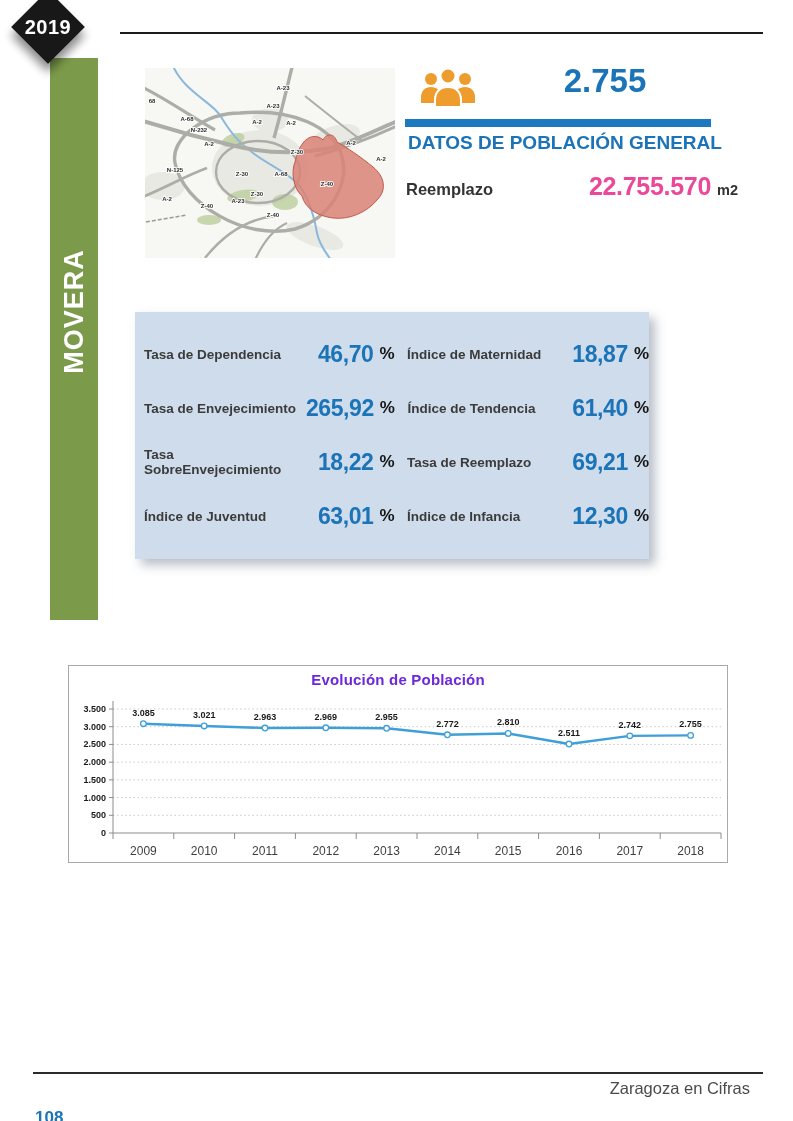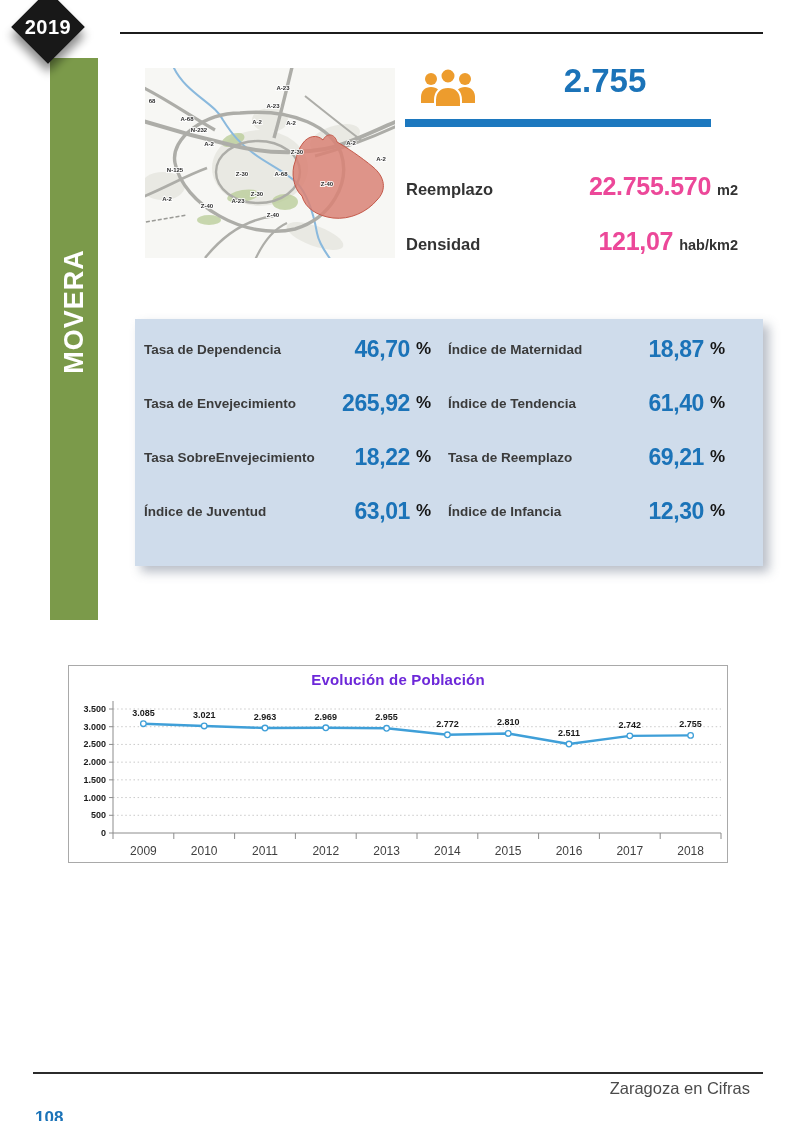--- a/index.html
+++ b/index.html
@@ -34,22 +34,22 @@
   .pop-title{position:absolute;left:408px;top:132px;font-size:19px;font-weight:bold;color:#1b73b8;}
   .pop-row{position:absolute;left:406px;width:332px;display:flex;align-items:baseline;}
   .pop-row.r0{top:172px;} .pop-row.r1{top:227px;}
   .pop-label{font-size:16.5px;font-weight:bold;color:#333;}
   .pop-spacer{flex:1;}
   .pop-value{font-size:25px;font-weight:bold;color:#ec4899;letter-spacing:-.3px;}
   .pop-unit{font-size:14.5px;font-weight:bold;color:#333;margin-left:6px;}
 
   
   .ind-title{position:absolute;left:140px;top:284px;margin:0;font-size:22.5px;font-weight:bold;color:#2a2a2a;}
-  .ind-table{position:absolute;left:135px;top:319px;width:628px;height:247px;background:#cfdceb;
-             box-shadow:6px 6px 10px rgba(100,110,130,.45);box-sizing:border-box;padding-top:3px;}
+  .ind-table{position:absolute;left:135px;top:312px;width:514px;height:247px;background:#cfdceb;
+             box-shadow:6px 6px 10px rgba(100,110,130,.45);box-sizing:border-box;padding-top:15px;}
   .ind-row{display:flex;align-items:center;height:54px;}
   .il1{width:188px;padding-left:9px;font-size:13.5px;font-weight:bold;color:#3b3b3b;}
   .iv1{width:78px;text-align:right;font-size:23px;font-weight:bold;color:#1b73b8;letter-spacing:-.4px;}
   .ip1{width:32px;padding-left:6px;font-size:17px;font-weight:bold;color:#161616;}
   .il2{width:168px;font-size:13.5px;font-weight:bold;color:#3b3b3b;}
   .iv2{width:88px;text-align:right;font-size:23px;font-weight:bold;color:#1b73b8;letter-spacing:-.4px;}
   .ip2{padding-left:6px;font-size:17px;font-weight:bold;color:#161616;}
 
   
   .chart-box{position:absolute;left:68px;top:665px;width:660px;height:198px;border:1px solid #a9a9a9;
@@ -148,32 +148,27 @@
       <path d="M36,37 v-6 c0,-6 4,-10 10,-10 c6,0 10,4 10,10 v6 z"></path>
       <g stroke="#fff" stroke-width="2">
         <circle cx="29" cy="10" r="7.5"></circle>
         <path d="M16,41 v-7 c0,-8 5,-13 13,-13 c8,0 13,5 13,13 v7 z"></path>
       </g>
     </g>
   </svg>
   <div class="pop-total">2.755</div>
 
   <div class="blue-bar"></div>
+  <div class="pop-title">DATOS DE POBLACIÓN GENERAL</div>
 
   <div class="pop-row r0">
     <span class="pop-label">Reemplazo</span>
     <span class="pop-spacer"></span>
     <span class="pop-value">22.755.570</span>
     <span class="pop-unit">m2</span>
-  </div>
-  <div class="pop-row r1">
-    <span class="pop-label">Densidad</span>
-    <span class="pop-spacer"></span>
-    <span class="pop-value">121,07</span>
-    <span class="pop-unit">hab/km2</span>
   </div>
 
 
   <div class="ind-table">
     <div class="ind-row">
       <span class="il1">Tasa de Dependencia</span>
       <span class="iv1">46,70</span>
       <span class="ip1">%</span>
       <span class="il2">Índice de Maternidad</span>
       <span class="iv2">18,87</span>

